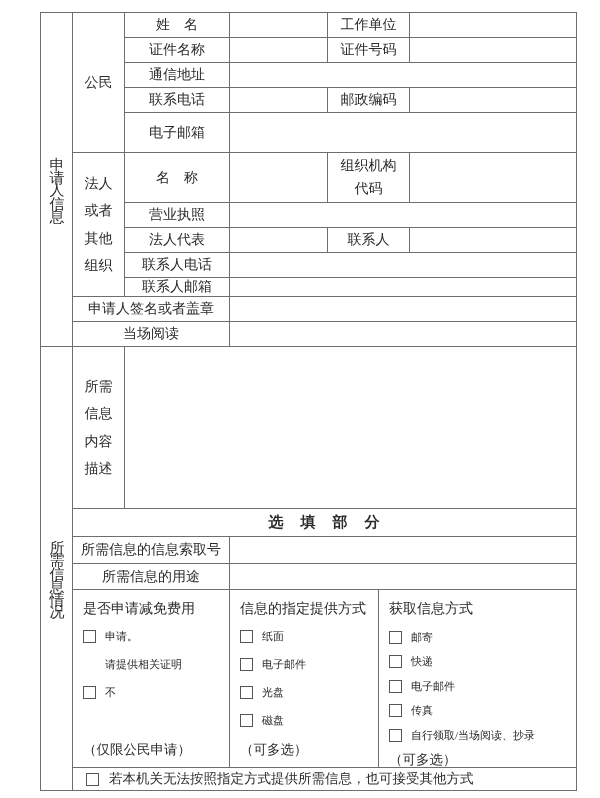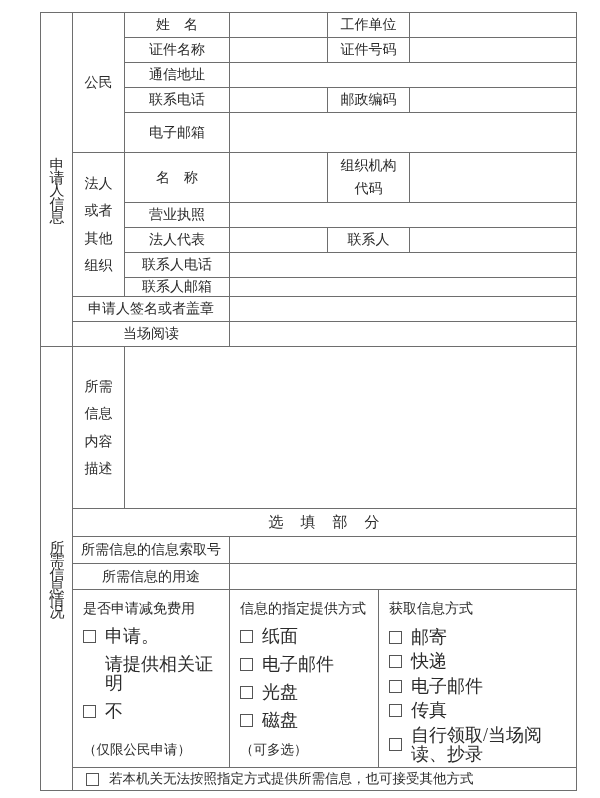--- a/index.html
+++ b/index.html
@@ -17,26 +17,26 @@
   }
   .t2 { margin-top:-1px; }
   
   .vhead span {
     display:inline-block;
     writing-mode:vertical-lr; -webkit-writing-mode:vertical-lr;
     letter-spacing:13px; font-size:15px; line-height:1;
   }
   .pre { white-space:pre-line; line-height:1.95; }
   .h50 { height:50px; }
-  .title-row { font-weight:normal; font-size:15px; letter-spacing:1px; }
+  .title-row { font-weight:bold; font-size:15px; letter-spacing:1px; }
   
   .box { vertical-align:top; text-align:left; padding:9px 5px 8px 10px; }
   .box-inner { display:flex; flex-direction:column; height:160px; }
   .box-title { font-size:14px; line-height:19px; }
-  .cbl { display:flex; align-items:center; margin-top:9px; font-size:18px; line-height:19px; }
+  .cbl { display:flex; align-items:center; margin-top:9px; font-size:11px; line-height:19px; }
   .tight .cbl { margin-top:5.5px; }
   .cb {
     width:11px; height:11px; border:1px solid #555; background:#fff;
     margin-right:9px; flex:none; display:inline-block;
   }
   .indent { padding-left:22px; }
   .note { margin-top:auto; font-size:13.5px; }
   .note-flow { margin-top:6px; font-size:13.5px; }
   .bottom-cell { text-align:left;margin-left:33px; }
   .bottom-inner { display:flex; align-items:center; padding-left:13px; font-size:13.5px; }

